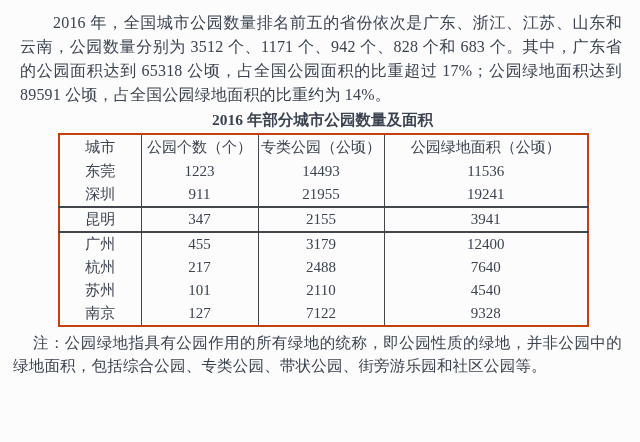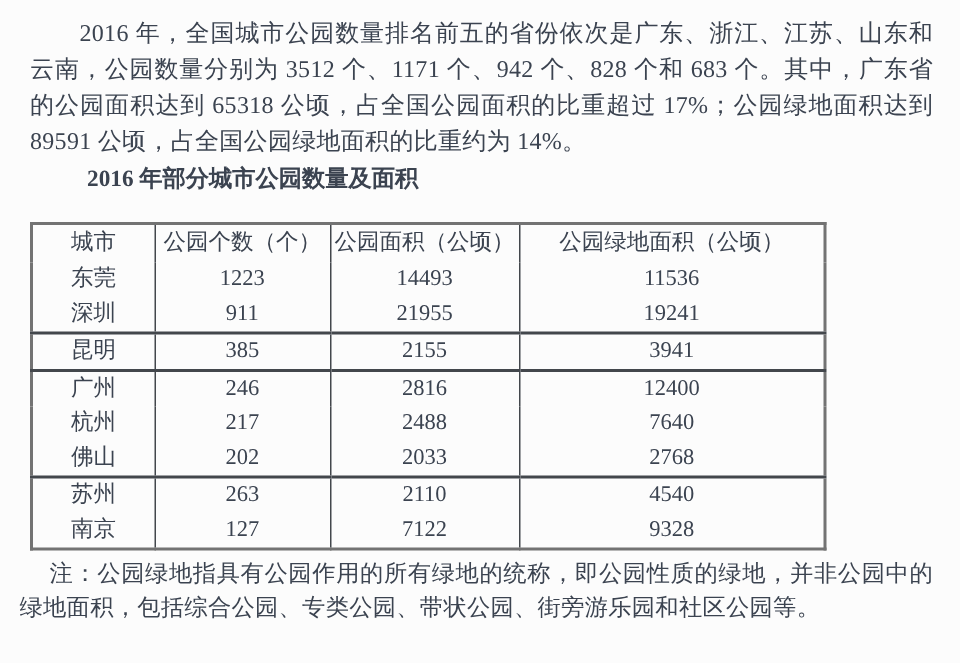--- a/index.html
+++ b/index.html
@@ -21,31 +21,32 @@
   .intro {
     margin: 0;
     font-size: 16px;
     line-height: 24px;
     text-indent: 33px;
     text-align: justify;
     letter-spacing: 0.2px;
   }
   .table-title {
     width: 529px;
-    margin: 3px 0 18px 38px;
-    text-align: left;
+    margin: 3px 0 3px 38px;
+    text-align: center;
     font-weight: bold;
     font-size: 15.5px;
     line-height: 20px;
   }
   table.park-table {
     border-collapse: collapse;
     table-layout: fixed;
+    margin-left: 38px;
     width: 529px;
-    border: 2px solid #737373;
+    border: 2px solid #c2410c;
   }
   .park-table col.c1 { width: 82px; }
   .park-table col.c2 { width: 117px; }
   .park-table col.c3 { width: 126px; }
   .park-table col.c4 { width: 204px; }
   .park-table th,
   .park-table td {
     border-left: 1px solid #43474c;
     border-right: 1px solid #43474c;
     border-top: none;
@@ -84,64 +85,58 @@
     <colgroup>
       <col class="c1">
         <col class="c2">
         <col class="c3">
         <col class="c4">
     </colgroup>
     <thead>
       <tr>
         <th>城市</th>
         <th>公园个数（个）</th>
-        <th>公园面积（公顷）</th>
+        <th>专类公园（公顷）</th>
         <th>公园绿地面积（公顷）</th>
       </tr>
     </thead>
     <tbody>
       <tr>
         <td>东莞</td>
         <td>1223</td>
         <td>14493</td>
         <td>11536</td>
       </tr>
       <tr class="group-end">
         <td>深圳</td>
         <td>911</td>
         <td>21955</td>
         <td>19241</td>
       </tr>
       <tr class="group-end">
         <td>昆明</td>
-        <td>385</td>
+        <td>347</td>
         <td>2155</td>
         <td>3941</td>
       </tr>
       <tr>
         <td>广州</td>
-        <td>246</td>
-        <td>2816</td>
+        <td>455</td>
+        <td>3179</td>
         <td>12400</td>
       </tr>
       <tr>
         <td>杭州</td>
         <td>217</td>
         <td>2488</td>
         <td>7640</td>
       </tr>
-      <tr class="group-end">
-        <td>佛山</td>
-        <td>202</td>
-        <td>2033</td>
-        <td>2768</td>
-      </tr>
       <tr>
         <td>苏州</td>
-        <td>263</td>
+        <td>101</td>
         <td>2110</td>
         <td>4540</td>
       </tr>
       <tr>
         <td>南京</td>
         <td>127</td>
         <td>7122</td>
         <td>9328</td>
       </tr>
     </tbody>

